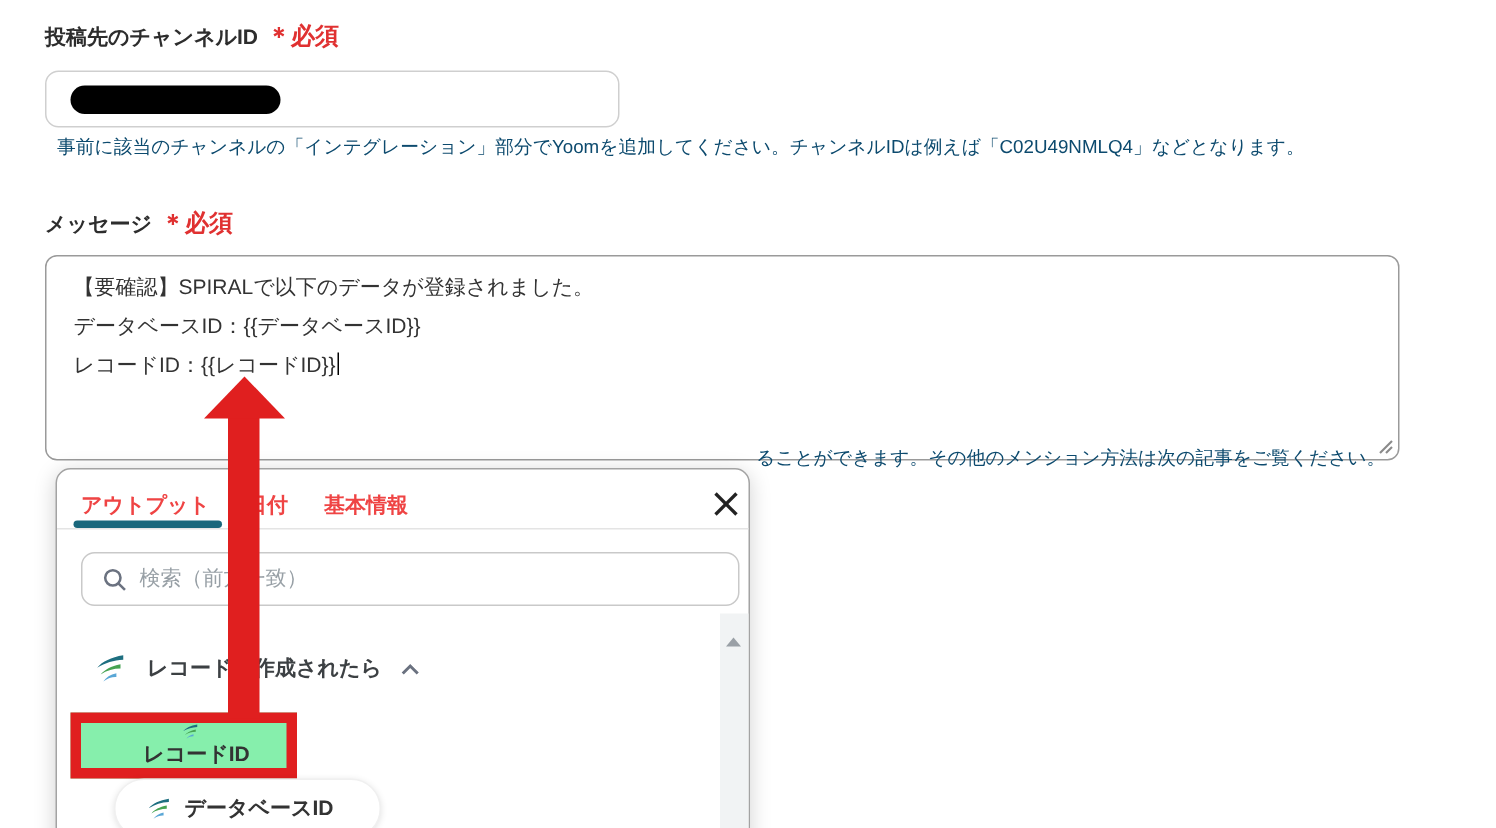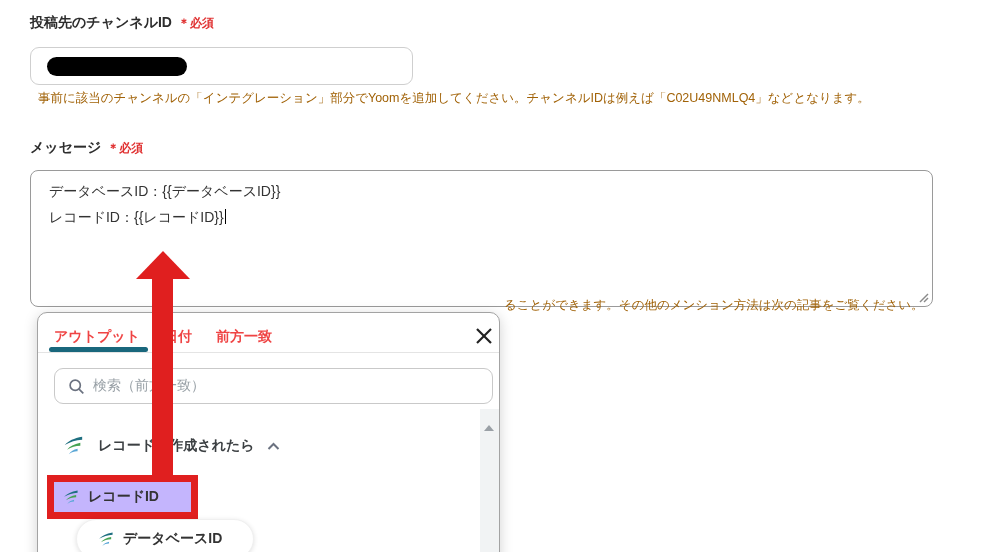--- a/index.html
+++ b/index.html
@@ -1,21 +1,21 @@
 <!DOCTYPE html>
 <html><head>
 <meta charset="utf-8">
 <style>
   * { margin:0; padding:0; box-sizing:border-box; }
   body { background:#fff; font-family:"Liberation Sans","DejaVu Sans",sans-serif; }
   #screen { position:relative; width:997px; height:552px; background:#fff; overflow:hidden; }
 
   .field-label { position:absolute; font-size:14px; font-weight:bold; color:#2d2d2d; }
-  .required { font-size:12px; font-weight:bold; color:#e03131; margin-left:6px; }
-  .help-text { position:absolute; font-size:12.5px; color:#a16207; white-space:nowrap; }
+  .required { font-size:16px; font-weight:bold; color:#e03131; margin-left:6px; }
+  .help-text { position:absolute; font-size:12.5px; color:#0c4a6e; white-space:nowrap; }
 
   .text-input { position:absolute; background:#fff; border:1px solid #cfcfcf; border-radius:9px; }
   .redacted-pill { position:absolute; left:16px; top:9px; width:140px; height:19px; background:#000; border-radius:10px; }
 
   .textarea { position:absolute; left:30px; top:170px; width:903px; height:137px;
               border:1px solid #9a9a9a; border-radius:8px; background:#fff;
               padding:7px 18px; font-size:14px; color:#333; line-height:26px; }
   .caret { display:inline-block; width:1.5px; height:15px; background:#000; vertical-align:-2px; margin-left:1px; }
   .resize-handle { position:absolute; right:3px; bottom:3px; width:11px; height:11px; }
 
@@ -31,21 +31,21 @@
   .search-box { position:absolute; left:16px; top:55px; width:439px; height:36px;
                 border:1px solid #c9c9c9; border-radius:9px; background:#fff;
                 display:flex; align-items:center; padding-left:13px; }
   .search-placeholder { font-size:14px; color:#98a0a6; margin-left:8px; }
 
   .group-header { position:absolute; left:24px; top:122px; display:flex; align-items:center; }
   .group-label { font-size:14px; font-weight:600; color:#3c4043; margin-left:14px; }
   .chevron-up { margin-left:12px; }
 
   .item-highlight-box { position:absolute; left:9px; top:162px; width:151px; height:44px;
-                        border:7px solid #e01f1f; background:#c4b5fd; display:flex; align-items:center; padding-left:8px; }
+                        border:7px solid #e01f1f; background:#86efac; display:flex; align-items:center; padding-left:8px;flex-direction:column; }
   .item-pill { position:absolute; left:38px; top:206px; width:178px; height:40px; background:#fff;
                border:1px solid #f0f0f0; border-radius:20px; box-shadow:0 1px 5px rgba(0,0,0,0.12);
                display:flex; align-items:center; padding-left:20px; }
   .item-label { font-size:14px; font-weight:bold; color:#333; margin-left:9px; }
 
   .scroll-track { position:absolute; left:442px; top:96px; width:19px; height:164px; background:#f1f3f4; }
   .scroll-up-arrow { position:absolute; left:4px; top:16px; width:0; height:0;
                      border-left:5px solid transparent; border-right:5px solid transparent;
                      border-bottom:6px solid #9aa0a6; }
 
@@ -67,34 +67,35 @@
   <div class="text-input" style="left:30px; top:47px; width:383px; height:38px;">
     <div class="redacted-pill"></div>
   </div>
   <div class="help-text" style="left:38px; top:90px;">事前に該当のチャンネルの「インテグレーション」部分でYoomを追加してください。チャンネルIDは例えば「C02U49NMLQ4」などとなります。</div>
 
   <div class="field-label" style="left:30px; top:139px;">
     <span>メッセージ</span><span class="required">＊必須</span>
   </div>
 
   <div class="textarea">
+    <div>【要確認】SPIRALで以下のデータが登録されました。</div>
     <div>データベースID：{{データベースID}}</div>
     <div><span>レコードID：{{レコードID}}</span><span class="caret"></span></div>
     <svg class="resize-handle" viewBox="0 0 11 11">
       <line x1="2" y1="10" x2="10" y2="2" stroke="#8a8a8a" stroke-width="1.4"></line>
       <line x1="6" y1="10" x2="10" y2="6" stroke="#8a8a8a" stroke-width="1.4"></line>
     </svg>
   </div>
 
   <div class="help-text" style="left:504px; top:297px;">ることができます。その他のメンション方法は次の記事をご覧ください。</div>
 
   <div class="popup">
     <div class="tab" style="left:16px;">アウトプット</div>
     <div class="tab" style="left:126px;">日付</div>
-    <div class="tab" style="left:178px;">前方一致</div>
+    <div class="tab" style="left:178px;">基本情報</div>
     <div class="tabs-border"></div>
     <div class="tab-underline"></div>
 
     <svg class="close-btn" viewBox="0 0 20 20">
       <line x1="3" y1="3" x2="17" y2="17" stroke="#222" stroke-width="2.2"></line>
       <line x1="17" y1="3" x2="3" y2="17" stroke="#222" stroke-width="2.2"></line>
     </svg>
 
     <div class="search-box">
       <svg width="17" height="17" viewBox="0 0 20 20">

